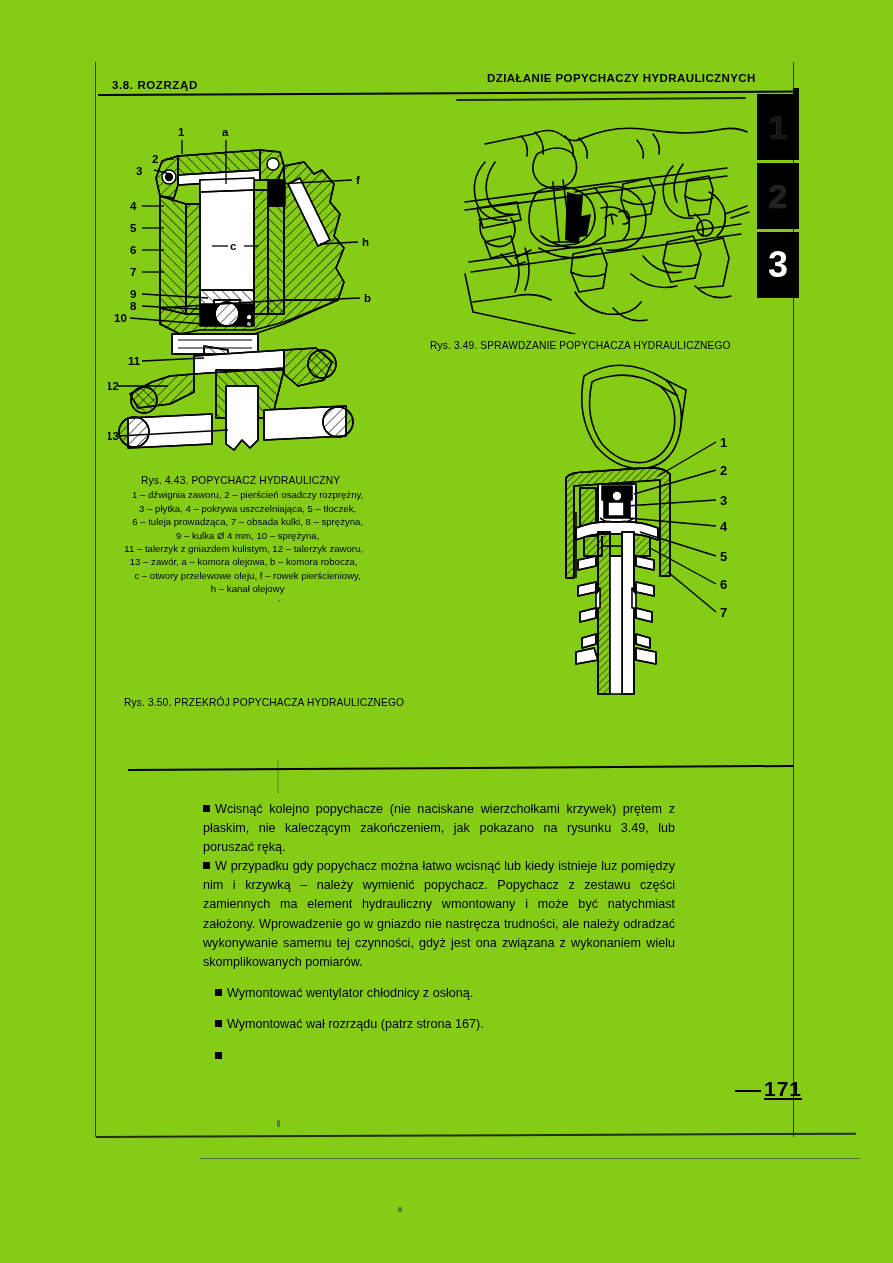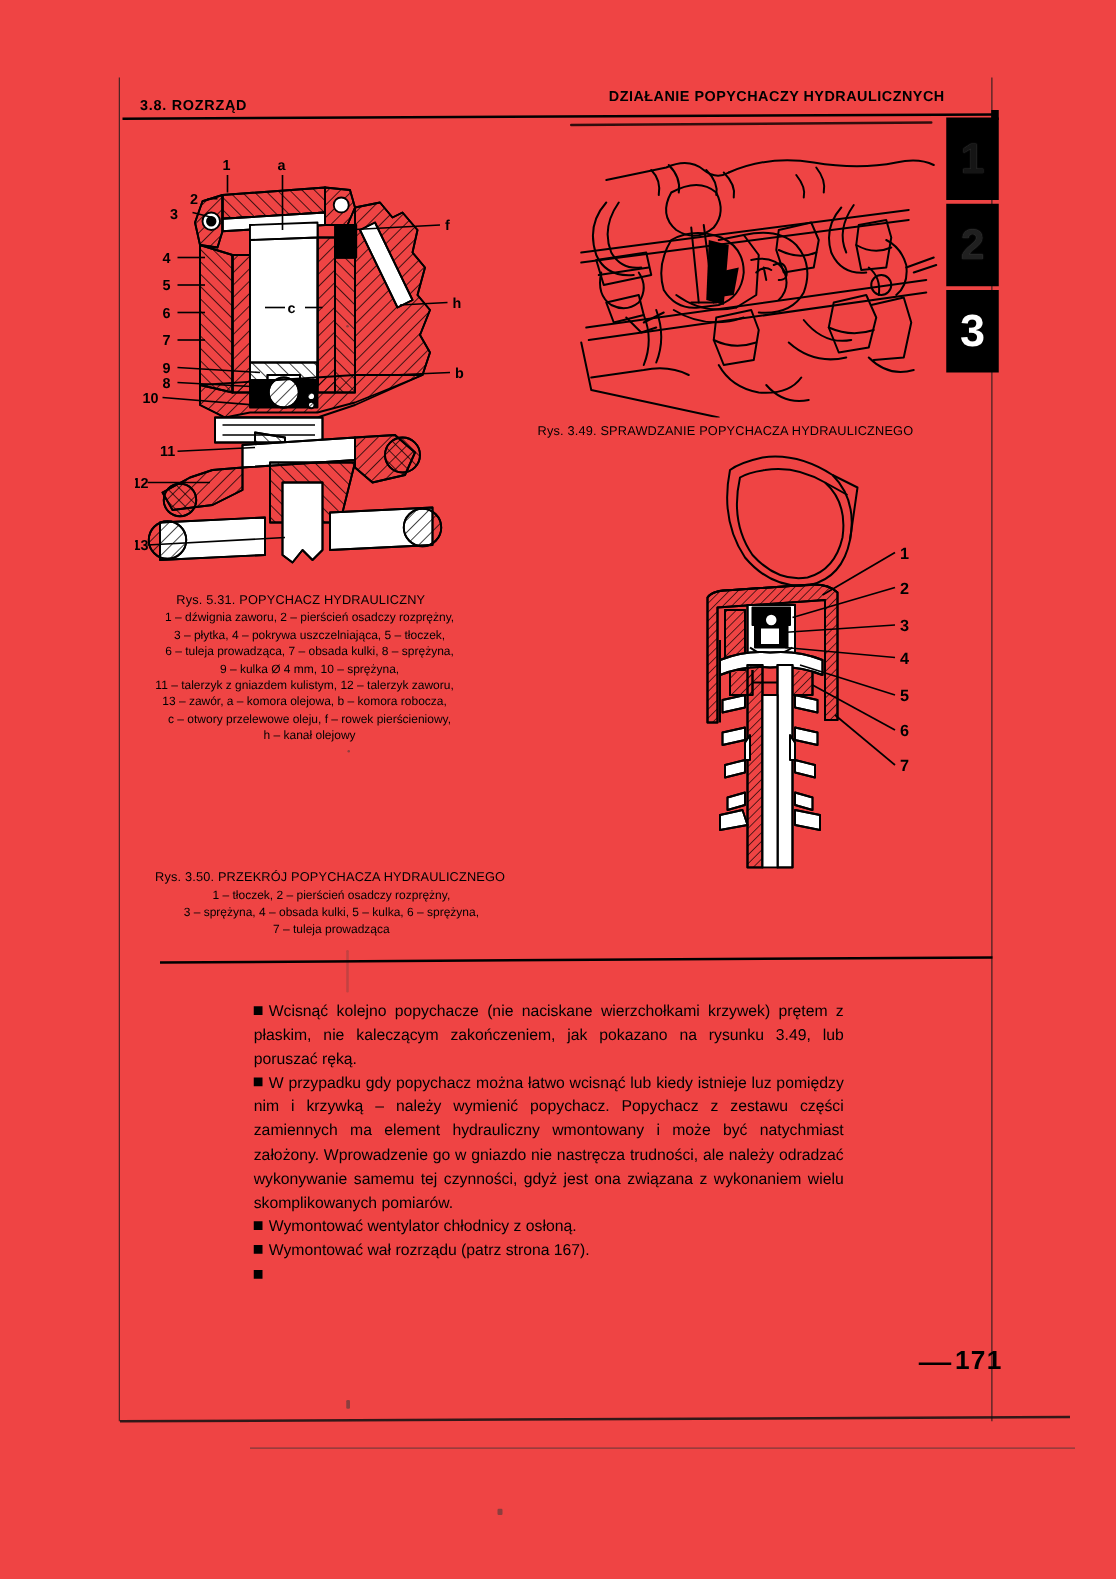--- a/index.html
+++ b/index.html
@@ -1,21 +1,21 @@
 <!DOCTYPE html>
 <html><head>
 <meta charset="utf-8">
 <style>
   html,body{margin:0;padding:0;background:#fff;}
   body{
     width:893px;height:1263px;position:relative;overflow:hidden;
     font-family:"Liberation Sans", sans-serif;color:#000;
     -webkit-font-smoothing:none;
   }
-  .page{position:absolute;inset:0;background:#ef4444;}
+  .page{position:absolute;inset:0;background:#84cc16;}
 
   
   .edge-left{position:absolute;left:95px;top:62px;width:1px;height:1075px;background:#1a1a1a;opacity:.75;}
   .edge-right{position:absolute;left:793px;top:62px;width:1px;height:1075px;background:#1a1a1a;opacity:.8;}
   .edge-bottom{position:absolute;left:96px;top:1136px;width:760px;height:2px;background:#111;opacity:.85;
       transform:rotate(-0.25deg);transform-origin:left center;}
   .edge-bottom2{position:absolute;left:200px;top:1158px;width:660px;height:1px;background:#333;opacity:.6;}
   .speck{position:absolute;background:#3a3a3a;opacity:.55;border-radius:50%;}
 
   
@@ -54,23 +54,23 @@
 
   
   .body-rule{position:absolute;left:128px;top:769px;width:666px;height:2px;background:#000;
      transform:rotate(-0.35deg);transform-origin:left center;}
   .body{position:absolute;left:203px;top:800px;width:472px;font-size:12.6px;line-height:19.1px;
      text-align:justify;}
   .body p{margin:0;}
   .bullet{display:inline-block;width:7px;height:7px;background:#000;margin-right:5px;
      position:relative;top:-1px;}
   .subhead{font-weight:bold;font-style:italic;font-size:14.6px;margin:22px 0 9px 0;letter-spacing:.2px;}
-  .list p{margin:0;line-height:19.4px;}
-
-  .pageno{position:absolute;left:764px;top:1077px;font-size:21px;font-weight:bold;letter-spacing:1px;}
+  .list p{margin:12px;line-height:19.4px;}
+
+  .pageno{position:absolute;left:764px;top:1077px;font-size:21px;font-weight:bold;letter-spacing:1px;text-decoration:underline;}
   .pageno-rule{position:absolute;left:735px;top:1090px;width:26px;height:2px;background:#000;}
 </style>
 </head>
 <body>
 
 <div class="page">
 
   <div class="edge-left"></div>
   <div class="edge-right"></div>
   <div class="edge-bottom"></div>
@@ -405,44 +405,39 @@
         <text x="180" y="145">3</text>
         <text x="180" y="171">4</text>
         <text x="180" y="201">5</text>
         <text x="180" y="229">6</text>
         <text x="180" y="257">7</text>
       </g>
     </svg>
   </div>
 
   <div class="cap" id="cap348">
-    <div class="t">Rys. 5.31. POPYCHACZ HYDRAULICZNY</div>
+    <div class="t">Rys. 4.43. POPYCHACZ HYDRAULICZNY</div>
     <div class="legend">
       <div>1 –  dźwignia zaworu, 2 – pierścień osadczy rozprężny,</div>
       <div>3 –  płytka, 4 – pokrywa uszczelniająca, 5 – tłoczek,</div>
       <div>6 –  tuleja prowadząca, 7 – obsada kulki, 8 – sprężyna,</div>
       <div>9 –  kulka Ø 4 mm, 10 – sprężyna,</div>
       <div style="padding-left:6px">11 –  talerzyk z gniazdem kulistym, 12 – talerzyk zaworu,</div>
       <div style="padding-left:6px">13 –  zawór, a – komora olejowa, b – komora robocza,</div>
       <div>c –  otwory przelewowe oleju, f – rowek pierścieniowy,</div>
       <div>h –  kanał olejowy</div>
     </div>
   </div>
 
   <div class="cap" id="cap349">
     <div class="t">Rys. 3.49. SPRAWDZANIE POPYCHACZA HYDRAULICZNEGO</div>
   </div>
 
   <div class="cap" id="cap350">
     <div class="t">Rys. 3.50. PRZEKRÓJ POPYCHACZA HYDRAULICZNEGO</div>
-    <div class="legend">
-      <div>1 –  tłoczek, 2 – pierścień osadczy rozprężny,</div>
-      <div>3 –  sprężyna, 4 – obsada kulki, 5 – kulka, 6 – sprężyna,</div>
-      <div>7 –  tuleja prowadząca</div>
-    </div>
   </div>
 
   <div class="body-rule"></div>
   <div class="body">
     <p>
       <span class="bullet"></span><span>Wcisnąć kolejno popychacze (nie naciskane wierzchołkami krzywek) prętem z płaskim, nie kaleczącym zakończeniem, jak pokazano na rysunku 3.49, lub poruszać ręką.</span>
     </p>
     <p>
       <span class="bullet"></span><span>W przypadku gdy popychacz można łatwo wcisnąć lub kiedy istnieje luz pomiędzy nim i krzywką – należy wymienić popychacz. Popychacz z zestawu części zamiennych ma element hydrauliczny wmontowany i może być natychmiast założony. Wprowadzenie go w gniazdo nie nastręcza trudności, ale należy odradzać wykonywanie samemu tej czynności, gdyż jest ona związana z wykonaniem wielu skomplikowanych pomiarów.</span>
     </p>

